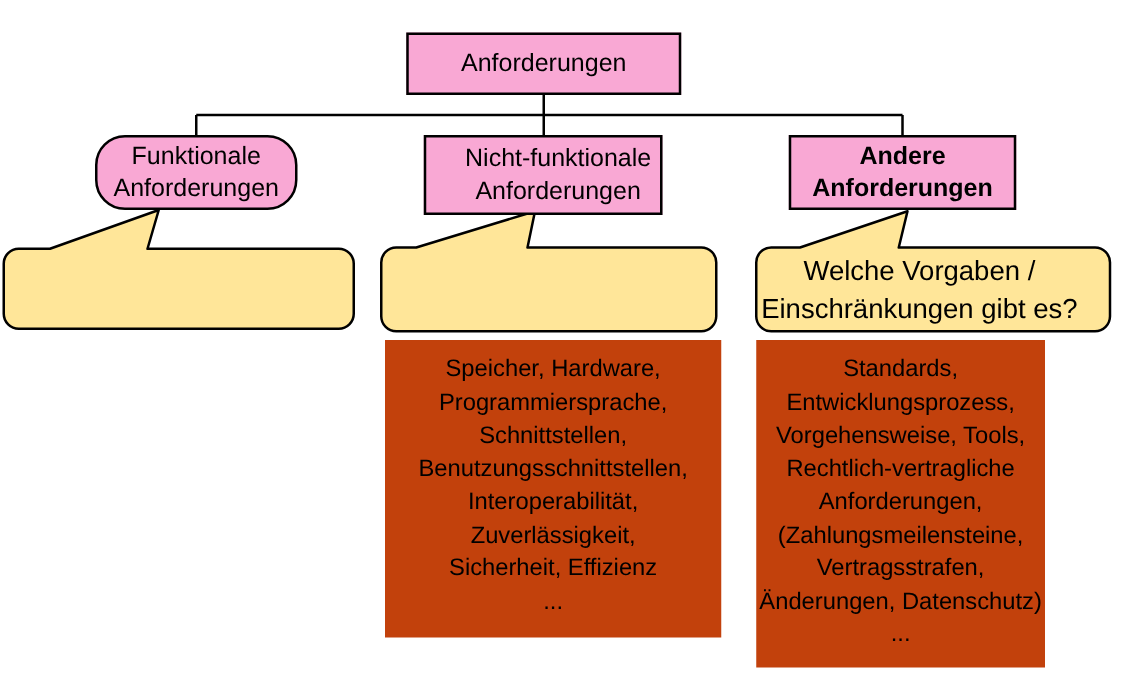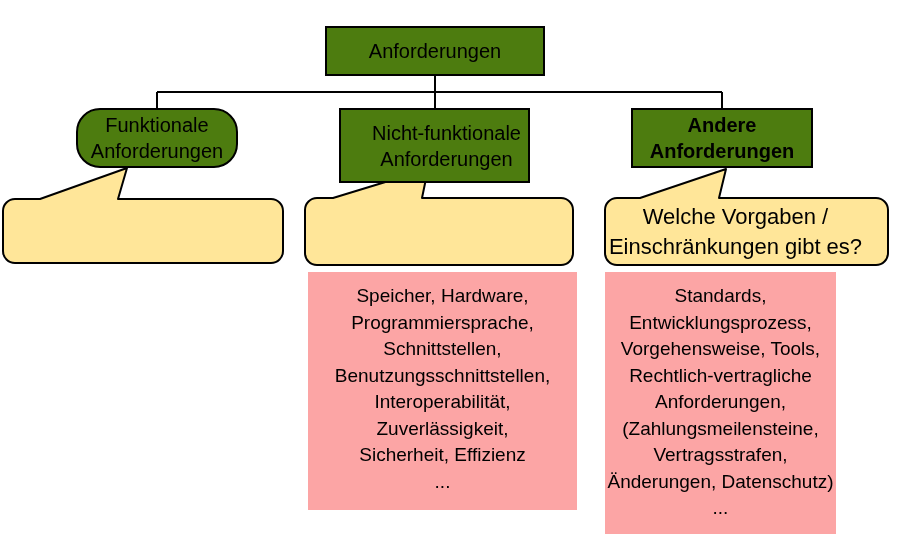--- a/index.html
+++ b/index.html
@@ -8,38 +8,38 @@
     width:898px;height:540px;
     background:#fff;
     font-family:"Liberation Sans", sans-serif;
     color:#000;
     overflow:hidden;
   }
   svg.layer{position:absolute;left:0;top:0;width:898px;height:540px;}
   .node-box{
     position:absolute;
     border:2px solid #000;
-    background:#4d7c0f;
+    background:#f9a8d4;
     display:flex;align-items:center;justify-content:center;
     text-align:center;
     font-size:20px;line-height:1.3;
     white-space:pre-line;
     box-sizing:border-box;
   }
   .callout-text{
     position:absolute;
     display:flex;align-items:center;justify-content:center;
     text-align:center;
     font-size:22px;line-height:1.32;
     white-space:pre-line;
     box-sizing:border-box;
   }
   .detail-box{
     position:absolute;
-    background:#fca5a5;
+    background:#c2410c;
     display:flex;align-items:flex-start;justify-content:center;
     text-align:center;
     font-size:19px;line-height:26.5px;
     white-space:pre-line;
     box-sizing:border-box;
     padding-top:11px;
   }
 </style>
 </head>
 <body>
@@ -51,21 +51,21 @@
     <path d="M15,199 L40,199 L127,168 L118,199 L271,199 A12,12 0 0 1 283,211 L283,251 A12,12 0 0 1 271,263 L15,263 A12,12 0 0 1 3,251 L3,211 A12,12 0 0 1 15,199 Z" fill="#FFE699" stroke="#000" stroke-width="2" stroke-linejoin="round"></path>
     <path d="M317,198 L333,198 L428,169 L422,198 L561,198 A12,12 0 0 1 573,210 L573,253 A12,12 0 0 1 561,265 L317,265 A12,12 0 0 1 305,253 L305,210 A12,12 0 0 1 317,198 Z" fill="#FFE699" stroke="#000" stroke-width="2" stroke-linejoin="round"></path>
     <path d="M617,198 L640,198 L726,169 L719,198 L876,198 A12,12 0 0 1 888,210 L888,253 A12,12 0 0 1 876,265 L876,265 L617,265 A12,12 0 0 1 605,253 L605,210 A12,12 0 0 1 617,198 Z" fill="#FFE699" stroke="#000" stroke-width="2" stroke-linejoin="round"></path>
   </svg>
 
   <div class="node-box" style="left:325px;top:26px;width:220px;height:50px;">Anforderungen</div>
 
   <div class="node-box" style="left:76px;top:108px;width:162px;height:60px;border-radius:24px;">Funktionale
 Anforderungen</div>
 
-  <div class="node-box" style="left:339px;top:108px;width:191px;height:75px;padding-left:24px;">Nicht-funktionale
+  <div class="node-box" style="left:339px;top:108px;width:191px;height:64px;padding-left:24px;">Nicht-funktionale
 Anforderungen</div>
 
   <div class="node-box" style="left:631px;top:108px;width:182px;height:60px;font-weight:bold;">Andere
 Anforderungen</div>
 
 
 
   <div class="callout-text" style="left:605px;top:198px;width:261px;height:67px;">Welche Vorgaben /
 Einschränkungen gibt es?</div>
 

